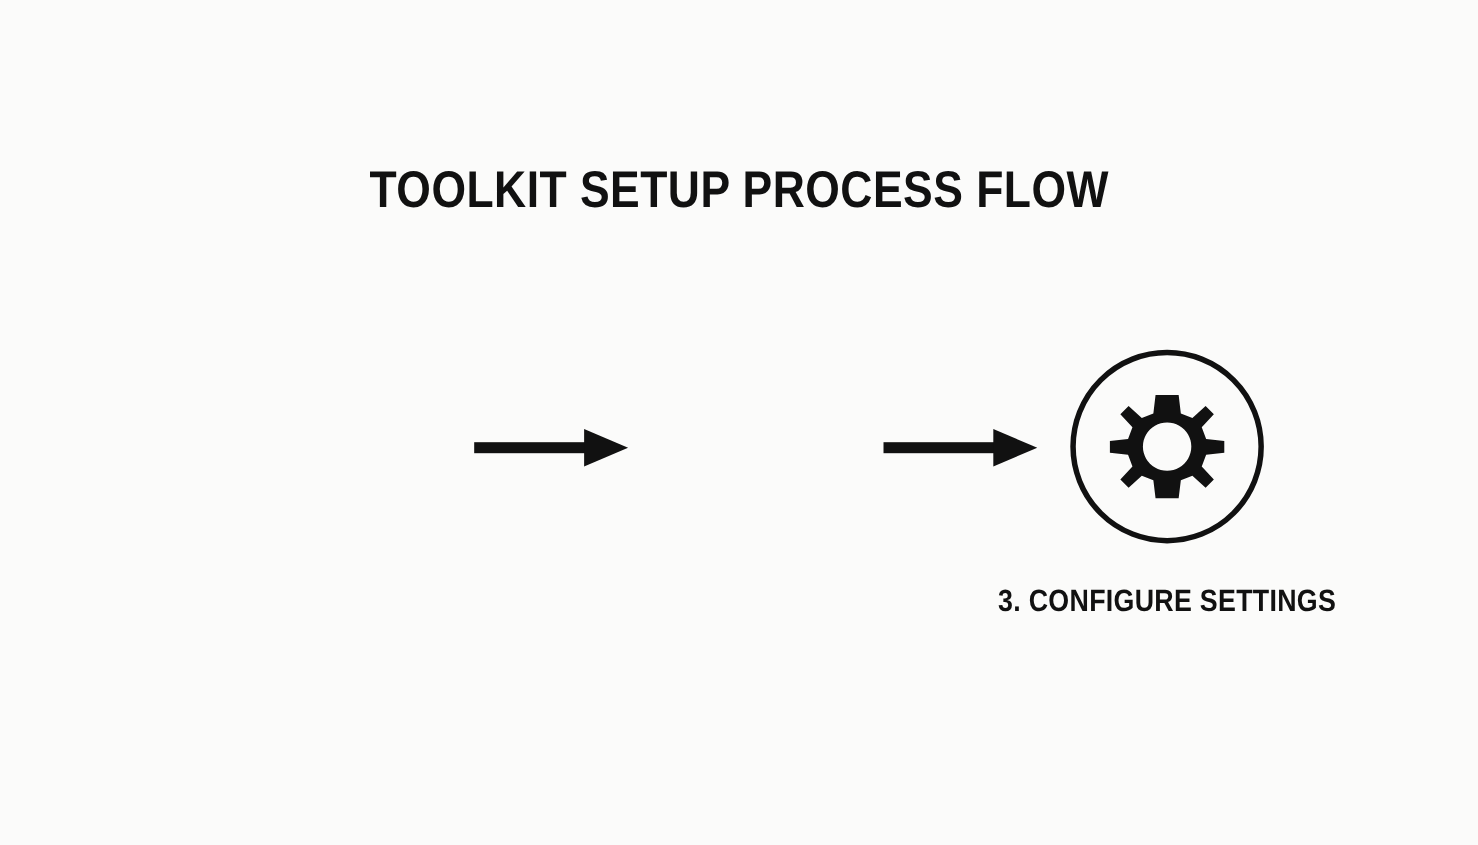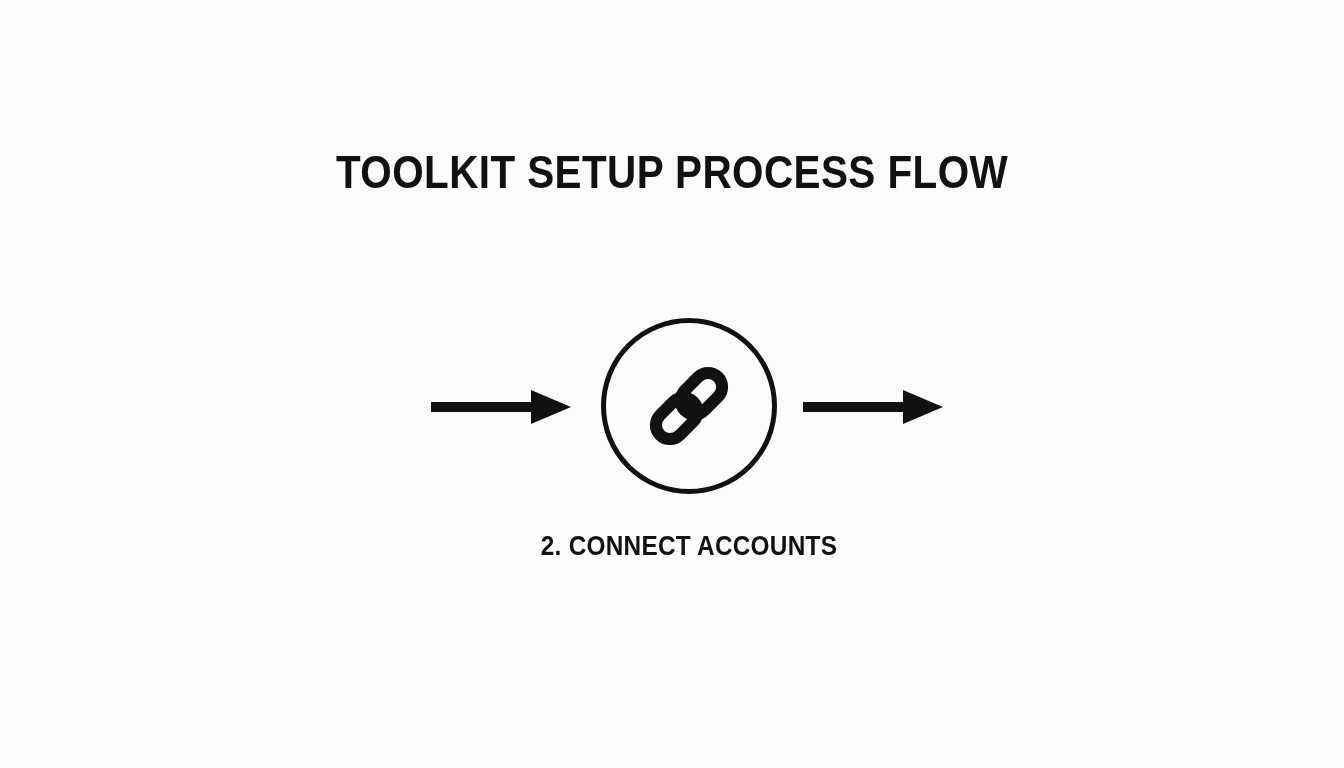--- a/index.html
+++ b/index.html
@@ -122,39 +122,44 @@
   <div class="flow-row">
 
 
     <div class="flow-arrow arrow-1">
       <svg width="140" height="38" viewBox="0 0 140 38" aria-hidden="true">
         <rect x="0" y="14" width="107" height="10" fill="#111111"></rect>
         <polygon points="100,2 140,19 100,36" fill="#111111"></polygon>
       </svg>
     </div>
 
-    <div class="step step-2">
-      <div class="step-circle"></div>
-      <div class="step-icon">
-        <svg width="110" height="110" viewBox="0 0 110 110" aria-hidden="true">
-          <g transform="rotate(45 55 55)">
-
-            <rect x="41" y="14" width="28" height="47" rx="14" ry="14" fill="none" stroke="#111111" stroke-width="12"></rect>
-
-            <rect x="41" y="49" width="28" height="47" rx="14" ry="14" fill="none" stroke="#111111" stroke-width="12"></rect>
-
-            <rect x="49" y="48" width="12" height="14" fill="#111111"></rect>
-          </g>
-        </svg>
-      </div>
-      <div class="step-label">2. CONNECT ACCOUNTS</div>
-    </div>
 
     <div class="flow-arrow arrow-2">
       <svg width="140" height="38" viewBox="0 0 140 38" aria-hidden="true">
         <rect x="0" y="14" width="107" height="10" fill="#111111"></rect>
         <polygon points="100,2 140,19 100,36" fill="#111111"></polygon>
       </svg>
     </div>
 
+    <div class="step step-3">
+      <div class="step-circle"></div>
+      <div class="step-icon">
+        <svg width="110" height="110" viewBox="0 0 110 110" aria-hidden="true">
+          <g fill="#111111" fill-rule="evenodd">
+            <path d="
+              M 55 8
+              L 65.5 8 L 67.5 25 L 78 29 L 90 18 L 97.5 25.5 L 86.5 37.5
+              L 90.5 48 L 107 50 L 107 60.5 L 90.5 62.5 L 86.5 73
+              L 97.5 85 L 90 92.5 L 78 81.5 L 67.5 85.5 L 65.5 102
+              L 55 102 L 44.5 102 L 42.5 85.5 L 32 81.5 L 20 92.5
+              L 12.5 85 L 23.5 73 L 19.5 62.5 L 3 60.5 L 3 50
+              L 19.5 48 L 23.5 37.5 L 12.5 25.5 L 20 18 L 32 29
+              L 42.5 25 L 44.5 8 Z
+              M 55 33
+              A 22 22 0 1 0 55.01 33 Z"></path>
+          </g>
+        </svg>
+      </div>
+      <div class="step-label">3. CONFIGURE SETTINGS</div>
+    </div>
 
   </div>
 </div>
 
 </body></html>

